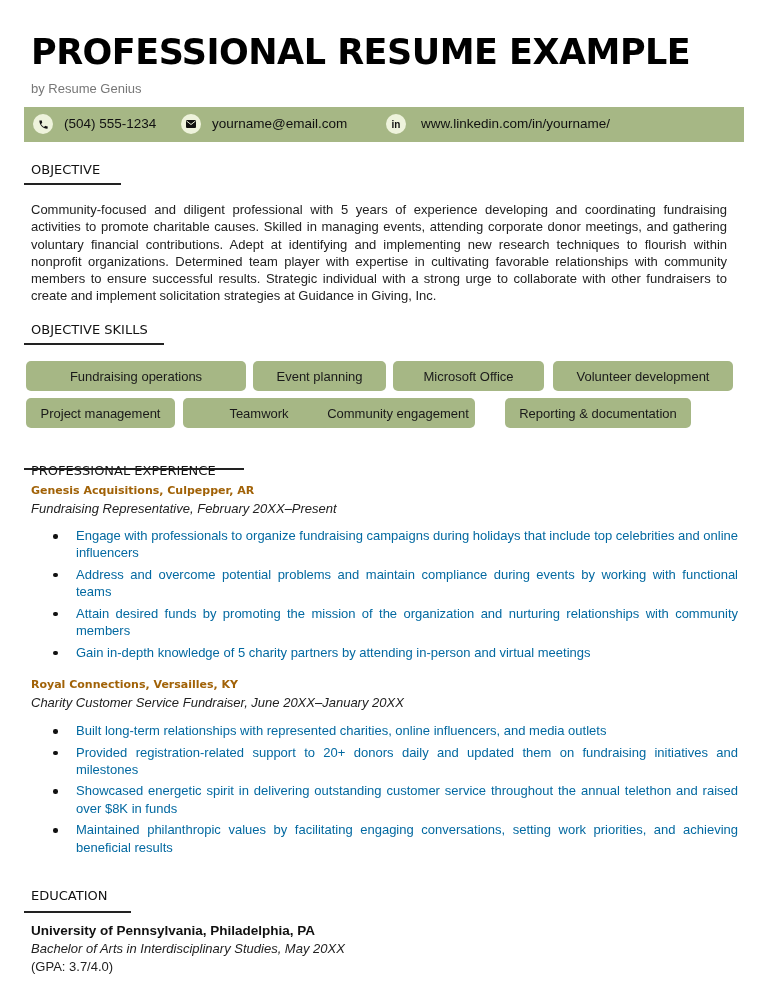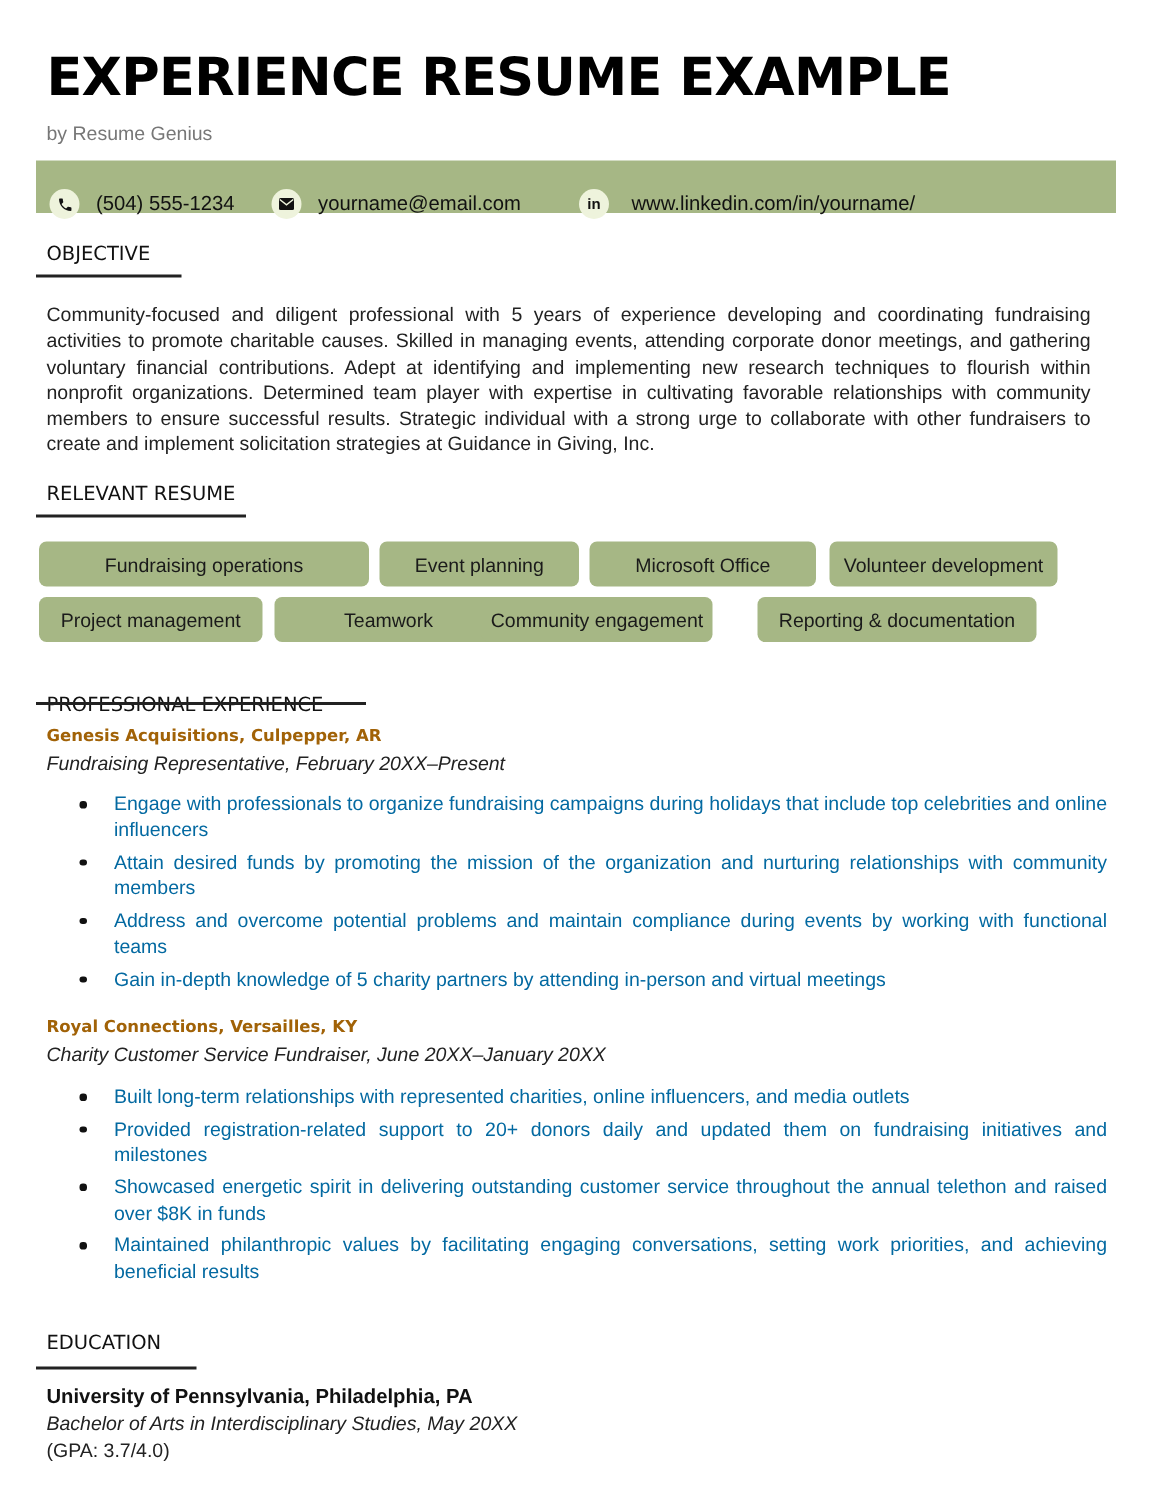--- a/index.html
+++ b/index.html
@@ -12,21 +12,21 @@
     font-size: 35px; letter-spacing: -0.5px; color: #000; line-height: 44px;
   }
   .byline {
     position: absolute; left: 31px; top: 80px;
     font-size: 13px; color: #777; line-height: 18px;
   }
   .contact-bar {
     position: absolute; left: 24px; top: 107px; width: 720px; height: 35px;
     background: #a6b785; display: flex; align-items: center;
   }
-  .contact-item { position: absolute; display: flex; align-items: center; top: 7px; margin-top: 12px; }
+  .contact-item { position: absolute; display: flex; align-items: center; top: 7px; }
   .contact-icon {
     width: 20px; height: 20px; border-radius: 50%; background: #eef3dc;
     display: flex; align-items: center; justify-content: center;
     font-size: 10px; font-weight: bold; color: #111;
   }
   .contact-text { font-size: 13.5px; color: #111; margin-left: 11px; line-height: 20px; }
 
   .section-head {
     position: absolute; left: 31px;
     font-family: "DejaVu Sans", sans-serif; font-weight: normal; font-size: 13px; color: #111;
@@ -71,21 +71,21 @@
     position: absolute; left: 31px; top: 940px; font-style: italic;
     font-size: 13px; color: #222; line-height: 18px;
   }
   .edu-gpa {
     position: absolute; left: 31px; top: 958px; font-size: 13px; color: #222; line-height: 18px;
   }
 </style>
 </head>
 <body>
 
-<div class="title">EXPERIENCE RESUME EXAMPLE</div>
+<div class="title">PROFESSIONAL RESUME EXAMPLE</div>
 <div class="byline">by Resume Genius</div>
 
 <div class="contact-bar">
   <div class="contact-item" style="left:9px;">
     <span class="contact-icon">
       <svg width="11" height="11" viewBox="0 0 24 24">
           <path fill="#111" d="M6.6 10.8c1.4 2.8 3.8 5.1 6.6 6.6l2.2-2.2c.3-.3.7-.4 1-.2 1.1.4 2.3.6 3.6.6.6 0 1 .4 1 1V20c0 .6-.4 1-1 1C10.6 21 3 13.4 3 4c0-.6.4-1 1-1h3.5c.6 0 1 .4 1 1 0 1.3.2 2.5.6 3.6.1.3 0 .7-.2 1L6.6 10.8z"></path>
         </svg>
     </span>
     <span class="contact-text">(504) 555-1234</span>
@@ -102,41 +102,41 @@
   <div class="contact-item" style="left:362px;">
     <span class="contact-icon">in</span>
     <span class="contact-text" style="margin-left:15px;">www.linkedin.com/in/yourname/</span>
   </div>
 </div>
 
 <div class="section-head" style="top:161px;">OBJECTIVE</div>
 <div class="section-rule" style="top:183px; width:97px;"></div>
 <div class="objective">Community-focused and diligent professional with 5 years of experience developing and coordinating fundraising activities to promote charitable causes. Skilled in managing events, attending corporate donor meetings, and gathering voluntary financial contributions. Adept at identifying and implementing new research techniques to flourish within nonprofit organizations. Determined team player with expertise in cultivating favorable relationships with community members to ensure successful results. Strategic individual with a strong urge to collaborate with other fundraisers to create and implement solicitation strategies at Guidance in Giving, Inc.</div>
 
-<div class="section-head" style="top:321px;">RELEVANT RESUME</div>
+<div class="section-head" style="top:321px;">OBJECTIVE SKILLS</div>
 <div class="section-rule" style="top:343px; width:140px;"></div>
 
 <div class="skill" style="left:26px; top:361px; width:220px;">Fundraising operations</div>
 <div class="skill" style="left:253px; top:361px; width:133px;">Event planning</div>
 <div class="skill" style="left:393px; top:361px; width:151px;">Microsoft Office</div>
-<div class="skill" style="left:553px; top:361px; width:152px;">Volunteer development</div>
+<div class="skill" style="left:553px; top:361px; width:180px;">Volunteer development</div>
 <div class="skill" style="left:26px; top:398px; width:149px;">Project management</div>
 <div class="skill" style="left:183px; top:398px; width:152px;">Teamwork</div>
 <div class="skill" style="left:321px; top:398px; width:154px;">Community engagement</div>
 <div class="skill" style="left:505px; top:398px; width:186px;">Reporting &amp; documentation</div>
 
 <div class="section-head" style="top:446px;margin-top:16px;">PROFESSIONAL EXPERIENCE</div>
 <div class="section-rule" style="top:468px; width:220px;"></div>
 
 <div class="job-company" style="top:482px;">Genesis Acquisitions, Culpepper, AR</div>
 <div class="job-title" style="top:500px;">Fundraising Representative, February 20XX–Present</div>
 <ul class="bullets" style="top:527px;">
   <li><span class="dot"></span><span>Engage with professionals to organize fundraising campaigns during holidays that include top celebrities and online influencers</span></li>
+  <li><span class="dot"></span><span>Address and overcome potential problems and maintain compliance during events by working with functional teams</span></li>
   <li><span class="dot"></span><span>Attain desired funds by promoting the mission of the organization and nurturing relationships with community members</span></li>
-  <li><span class="dot"></span><span>Address and overcome potential problems and maintain compliance during events by working with functional teams</span></li>
   <li><span class="dot"></span><span>Gain in-depth knowledge of 5 charity partners by attending in-person and virtual meetings</span></li>
 </ul>
 
 <div class="job-company" style="top:676px;">Royal Connections, Versailles, KY</div>
 <div class="job-title" style="top:694px;">Charity Customer Service Fundraiser, June 20XX–January 20XX</div>
 <ul class="bullets" style="top:722px;">
   <li><span class="dot"></span><span>Built long-term relationships with represented charities, online influencers, and media outlets</span></li>
   <li><span class="dot"></span><span>Provided registration-related support to 20+ donors daily and updated them on fundraising initiatives and milestones</span></li>
   <li><span class="dot"></span><span>Showcased energetic spirit in delivering outstanding customer service throughout the annual telethon and raised over $8K in funds</span></li>
   <li><span class="dot"></span><span>Maintained philanthropic values by facilitating engaging conversations, setting work priorities, and achieving beneficial results</span></li>

